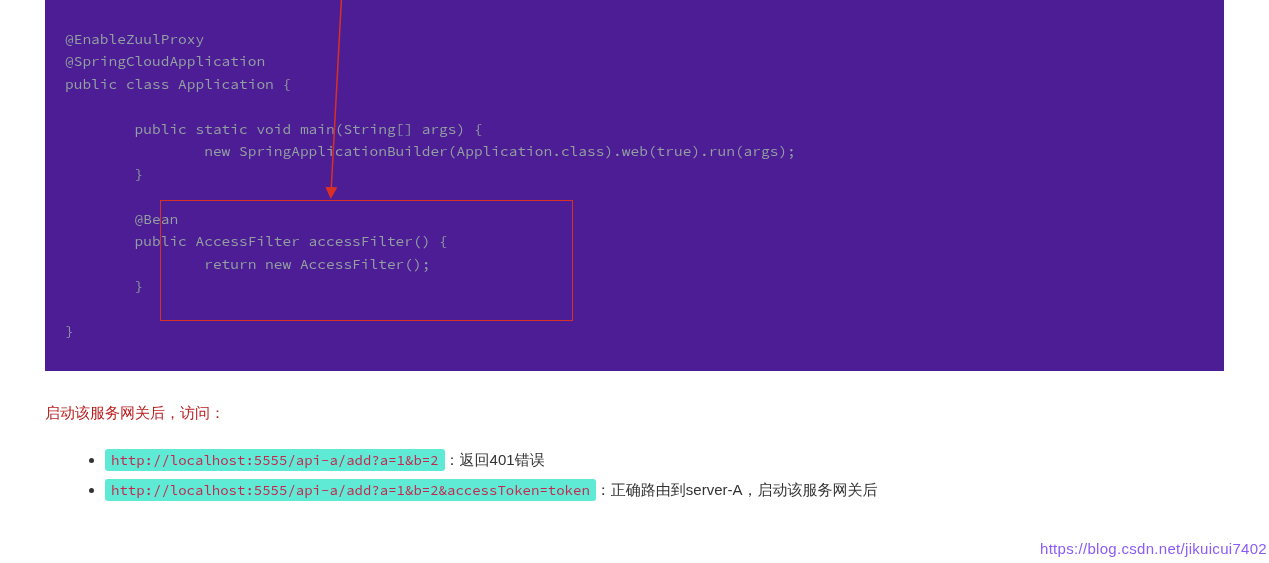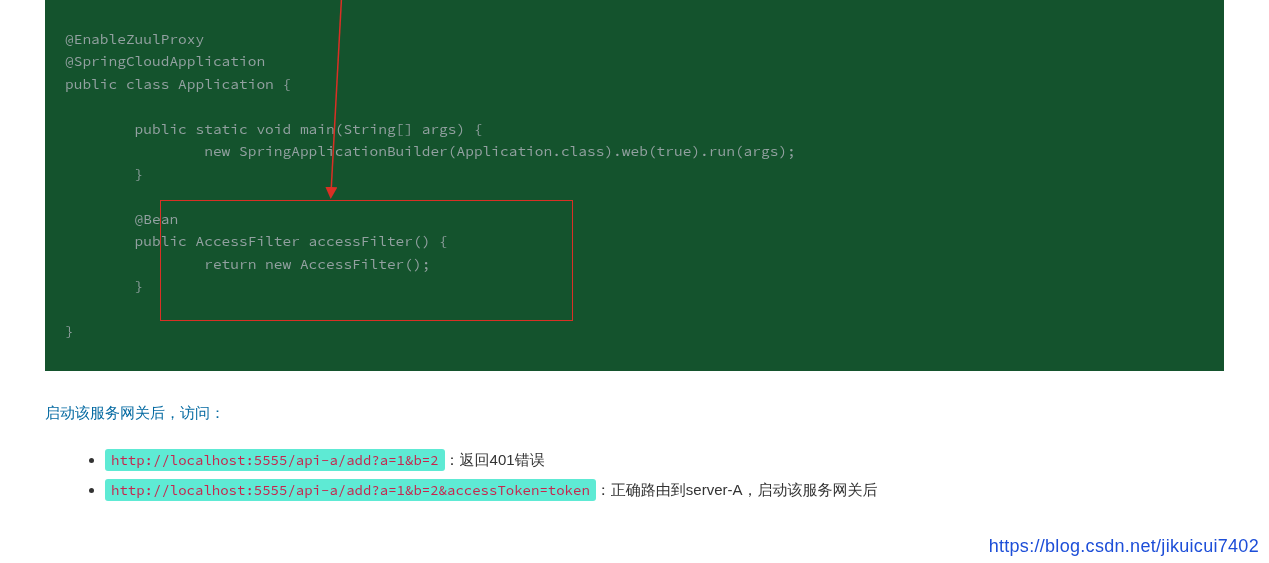--- a/index.html
+++ b/index.html
@@ -16,21 +16,21 @@
       padding: 0 45px;
     }
     .intro-text {
       font-size: 15px;
       color: #333;
       line-height: 1.8;
       margin-top: 20px;
       margin-bottom: 18px;
     }
     .code-block {
-      background: #14532d;
+      background: #4c1d95;
       padding: 28px 20px 28px 20px;
       position: relative;
       margin-bottom: 28px;
     }
     .code-content {
       font-family: "Source Code Pro", Consolas, Monaco, monospace;
       font-size: 14.5px;
       color: #93a1a1;
       line-height: 1.55;
       white-space: pre;
@@ -45,21 +45,21 @@
       pointer-events: none;
     }
     .arrow-svg {
       position: absolute;
       left: 273px;
       top: 0;
       pointer-events: none;
     }
     .post-text {
       font-size: 15px;
-      color: #0369a1;
+      color: #b91c1c;
       line-height: 1.8;
       margin-bottom: 20px;
     }
     ul.url-list {
       list-style: disc;
       padding-left: 60px;
       font-size: 15px;
       line-height: 1.9;
     }
     ul.url-list li {
@@ -69,24 +69,24 @@
     .inline-code {
       font-family: "Source Code Pro", Consolas, Monaco, monospace;
       background: #5eead4;
       color: #c7254e;
       padding: 2px 6px;
       border-radius: 3px;
       font-size: 14px;
     }
     .watermark {
       position: absolute;
-      right: 10px;
+      right: 2px;
       bottom: 6px;
-      color: #1d4ed8;
-      font-size: 18px;
+      color: #8b5cf6;
+      font-size: 15px;
       font-family: Arial, sans-serif;
       letter-spacing: 0.3px;
     }
   </style>
 </head>
 <body>
 
 <div class="content">
 
   <div class="code-block">

